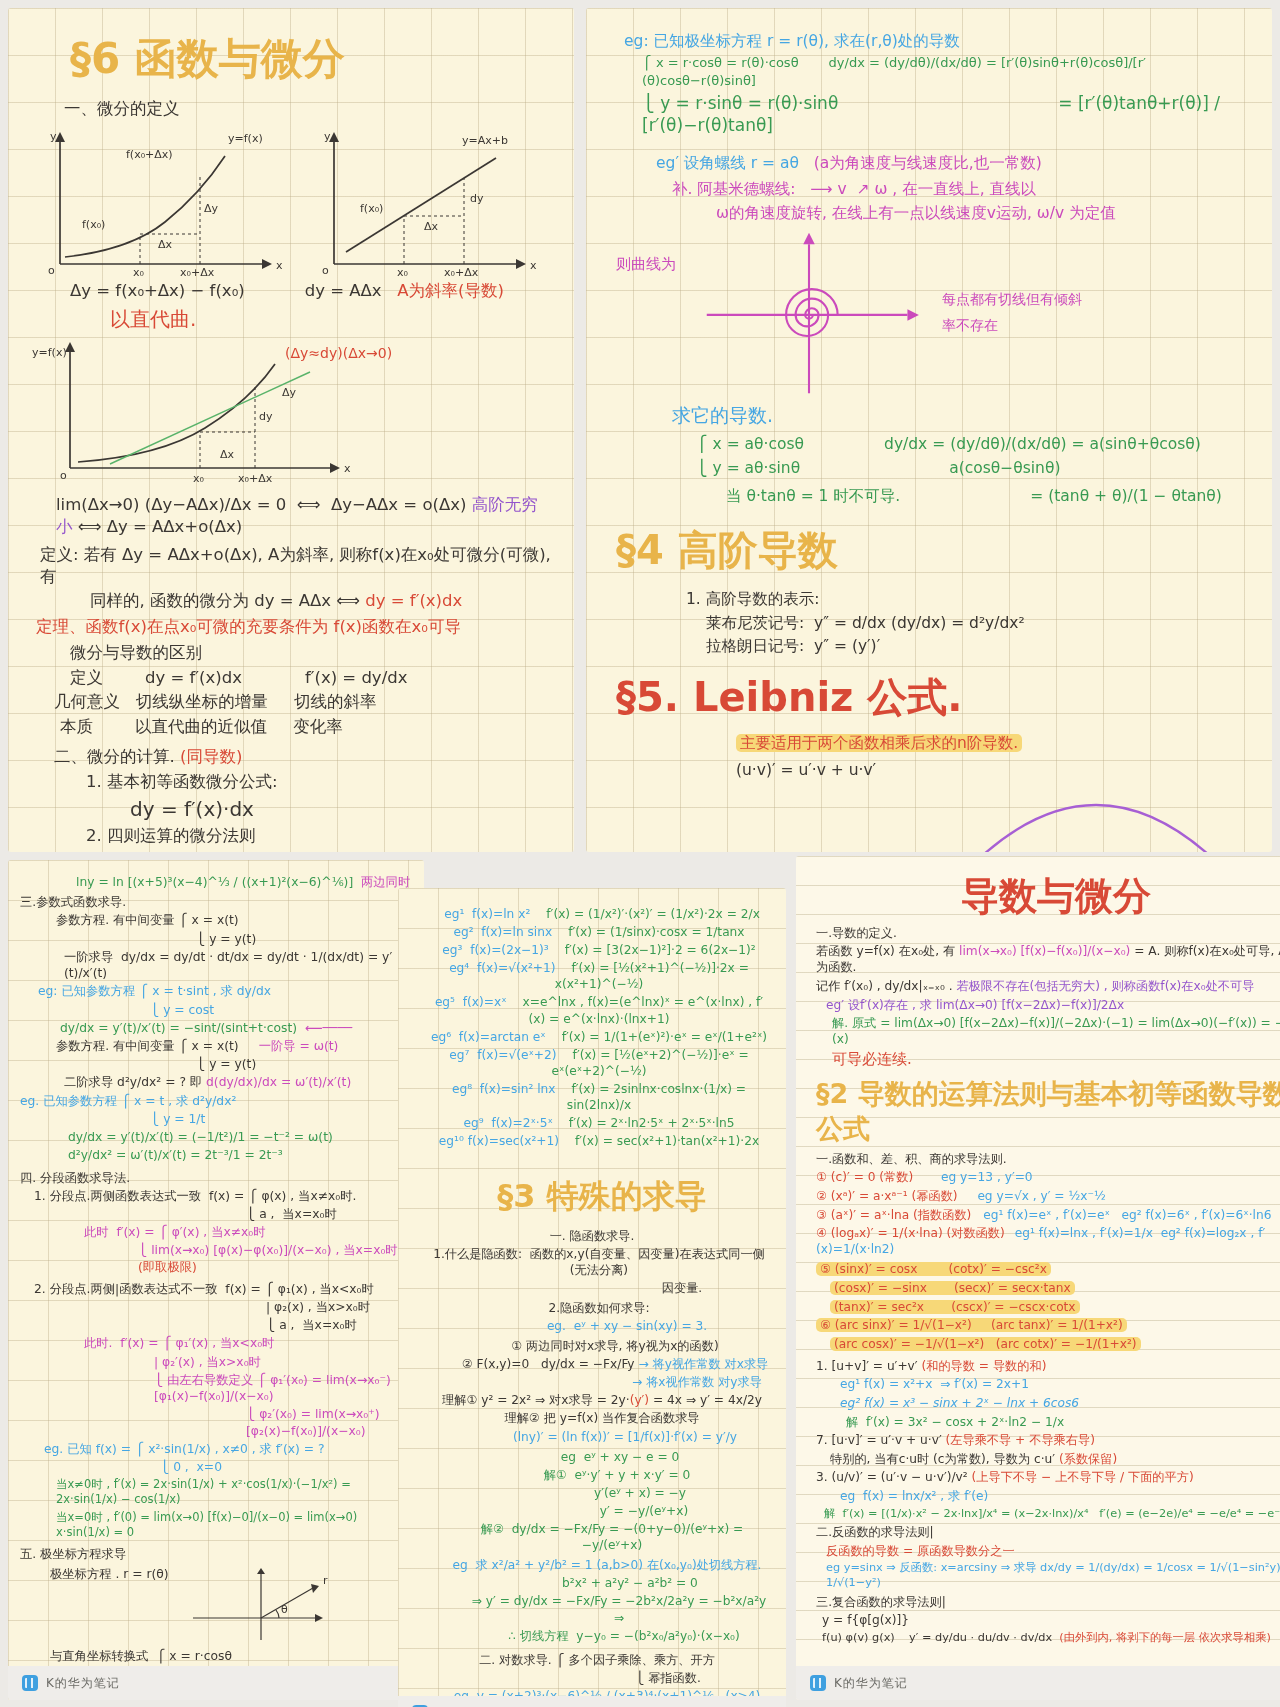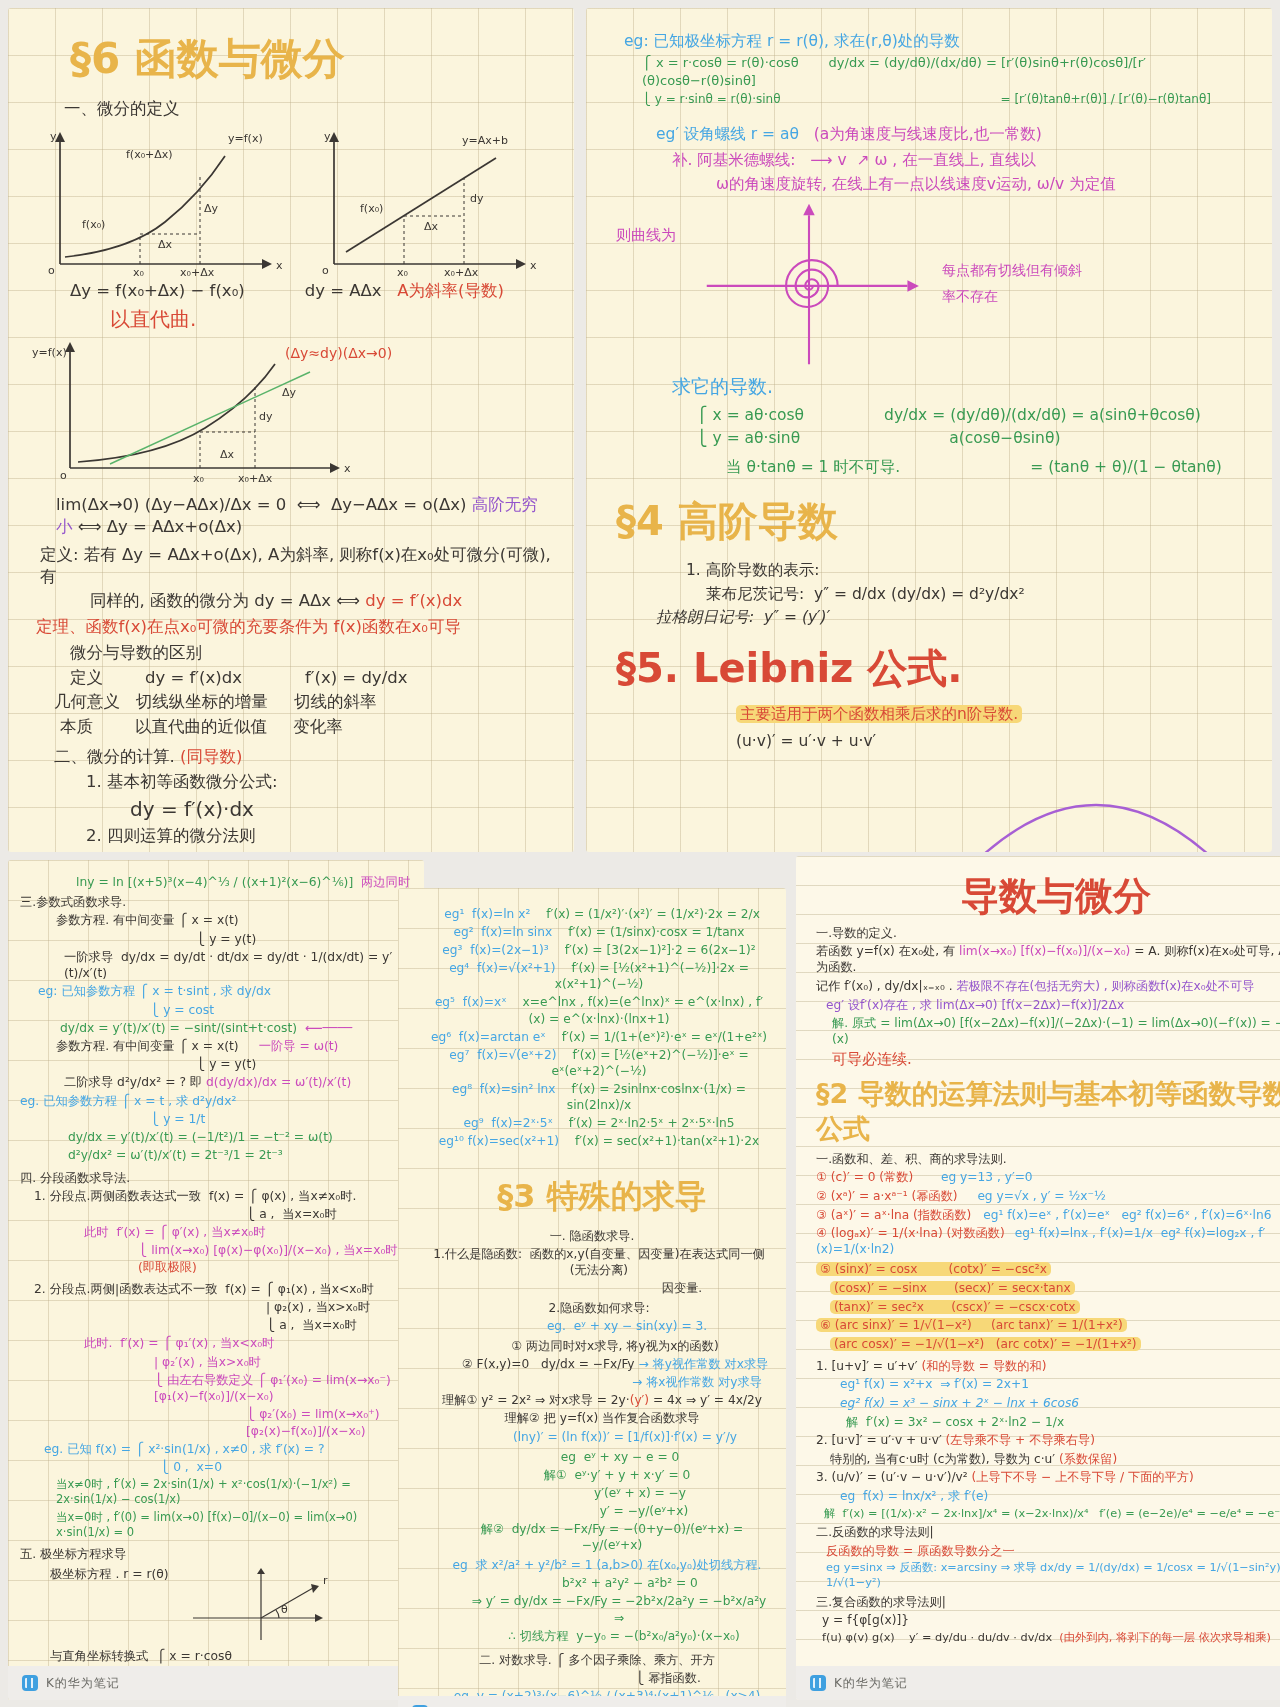--- a/index.html
+++ b/index.html
@@ -135,21 +135,21 @@
         <div class="ln" style="font-size: 20px; margin-left: 100px;"><span class="c-black">dy = f′(x)·dx</span></div>
         <div class="ln" style="margin-left: 56px;"><span class="c-black">2. 四则运算的微分法则</span></div>
         <div class="ln" style="font-size: 20px; margin-left: 100px;"><span class="c-black">d(u±v) = du ± dv</span></div>
       </div>
   </section>
 
   <section class="page grid-paper pg-b" style="left:586px;top:8px;width:686px;height:844px;">
     <div class="content">
         <div class="ln" style="margin-left: 8px;"><span class="c-sky">eg: 已知极坐标方程 r = r(θ), 求在(r,θ)处的导数</span></div>
         <div class="ln" style="font-size: 13px; margin-left: 26px;"><span class="c-green">⎧ x = r·cosθ = r(θ)·cosθ</span><span class="c-green" style="margin-left: 30px;">dy/dx = (dy/dθ)/(dx/dθ) = [r′(θ)sinθ+r(θ)cosθ]/[r′(θ)cosθ−r(θ)sinθ]</span></div>
-        <div class="ln" style="font-size: 12px; margin-left: 26px;"><span class="c-green">⎩ y = r·sinθ = r(θ)·sinθ</span><span class="c-green" style="margin-left: 220px;">= [r′(θ)tanθ+r(θ)] / [r′(θ)−r(θ)tanθ]</span></div>
+        <div class="ln" style="font-size: 17px; margin-left: 26px;"><span class="c-green">⎩ y = r·sinθ = r(θ)·sinθ</span><span class="c-green" style="margin-left: 220px;">= [r′(θ)tanθ+r(θ)] / [r′(θ)−r(θ)tanθ]</span></div>
         <div class="ln" style="margin-left: 40px; margin-top: 16px;"><span class="c-sky">eg′ 设角螺线 r = aθ   </span><span class="c-pink">(a为角速度与线速度比,也一常数)</span></div>
         <div class="ln" style="margin-left: 56px; margin-top: 6px;"><span class="c-pink">补. 阿基米德螺线:   </span><span class="c-pink">⟶ v  ↗ ω</span><span class="c-pink"> , 在一直线上, 直线以</span></div>
         <div class="ln" style="margin-left: 100px;"><span class="c-pink">ω的角速度旋转, 在线上有一点以线速度v运动, ω/v 为定值</span></div>
     <div class="diag-row spiral-row">
       <span class="c-pink lead">则曲线为</span>
       <svg width="250" height="172" viewBox="0 0 250 180">
         <line class="pk" x1="18" y1="92" x2="228" y2="92"></line>
             <polygon points="228,86 240,92 228,98" fill="#cb4abc"></polygon>
         <line class="pk" x1="125" y1="174" x2="125" y2="18"></line>
             <polygon points="119,18 125,6 131,18" fill="#cb4abc"></polygon>
@@ -160,21 +160,21 @@
         <span class="c-pink">率不存在</span>
       </div>
     </div>
   <div class="ln" style="font-size: 19px; margin-left: 56px; margin-top: 4px;"><span class="c-sky">求它的导数.</span></div>
         <div class="ln" style="margin-left: 80px; margin-top: 6px;"><span class="c-green">⎧ x = aθ·cosθ</span><span class="c-green" style="margin-left: 80px;">dy/dx = (dy/dθ)/(dx/dθ) = a(sinθ+θcosθ)</span></div>
         <div class="ln" style="margin-left: 80px;"><span class="c-green">⎩ y = aθ·sinθ</span><span class="c-green" style="margin-left: 80px;">              a(cosθ−θsinθ)</span></div>
         <div class="ln" style="margin-left: 110px; margin-top: 8px;"><span class="c-green">当 θ·tanθ = 1 时不可导.</span><span class="c-green" style="margin-left: 130px;">= (tanθ + θ)/(1 − θtanθ)</span></div>
         <div class="ln" style="font-size: 40px; margin-top: 18px; font-weight: bold;"><span class="c-orange">§4 高阶导数</span></div>
         <div class="ln" style="margin-left: 70px; margin-top: 12px;"><span class="c-black">1. 高阶导数的表示:</span></div>
         <div class="ln" style="margin-left: 90px;"><span class="c-black">莱布尼茨记号:  y″ = d/dx (dy/dx) = d²y/dx²</span></div>
-        <div class="ln" style="margin-left: 40px; font-style: italic;"><span class="c-black">拉格朗日记号:  y″ = (y′)′</span></div>
+        <div class="ln" style="margin-left: 90px;"><span class="c-black">拉格朗日记号:  y″ = (y′)′</span></div>
         <div class="ln" style="font-size: 40px; margin-top: 14px; font-weight: bold;"><span class="c-red">§5. Leibniz 公式.</span></div>
         <div class="ln" style="margin-left: 120px; margin-top: 10px;"><span class="c-red hl">主要适用于两个函数相乘后求的n阶导数.</span></div>
         <div class="ln" style="margin-left: 120px; margin-top: 6px;"><span class="c-black">(u·v)′ = u′·v + u·v′</span></div>
       </div>
     <svg class="arc-deco" width="300" height="100" viewBox="0 0 300 100">
       <path d="M8,98 Q150,-60 292,98" stroke="#a75fd4" stroke-width="2.4" fill="none"></path>
     </svg>
   </section>
 
   <section class="page grid-paper fine pg-c" style="left:8px;top:860px;width:416px;height:840px;">
@@ -294,21 +294,21 @@
         <div class="ln"><span class="c-red">④ (logₐx)′ = 1/(x·lna) (对数函数) </span><span class="c-sky" style="margin-left: 6px;">eg¹ f(x)=lnx , f′(x)=1/x  eg² f(x)=log₂x , f′(x)=1/(x·ln2)</span></div>
         <div class="ln" style="margin-top: 4px;"><span class="c-red hl">⑤ (sinx)′ = cosx        (cotx)′ = −csc²x</span></div>
         <div class="ln" style="margin-left: 14px;"><span class="c-red hl">(cosx)′ = −sinx       (secx)′ = secx·tanx</span></div>
         <div class="ln" style="margin-left: 14px;"><span class="c-red hl">(tanx)′ = sec²x       (cscx)′ = −cscx·cotx</span></div>
         <div class="ln"><span class="c-red hl">⑥ (arc sinx)′ = 1/√(1−x²)     (arc tanx)′ = 1/(1+x²)</span></div>
         <div class="ln" style="margin-left: 14px;"><span class="c-red hl">(arc cosx)′ = −1/√(1−x²)   (arc cotx)′ = −1/(1+x²)</span></div>
         <div class="ln" style="margin-top: 6px;"><span class="c-black">1. [u+v]′ = u′+v′ </span><span class="c-red">(和的导数 = 导数的和)</span></div>
         <div class="ln" style="margin-left: 24px;"><span class="c-sky">eg¹ f(x) = x²+x  ⇒ f′(x) = 2x+1</span></div>
         <div class="ln" style="margin-left: 24px; font-style: italic;"><span class="c-sky">eg² f(x) = x³ − sinx + 2ˣ − lnx + 6cos6</span></div>
         <div class="ln" style="margin-left: 30px;"><span class="c-green">解  f′(x) = 3x² − cosx + 2ˣ·ln2 − 1/x</span></div>
-        <div class="ln" style="margin-top: 2px;"><span class="c-black">2. [u·v]′ = u′·v + u·v′ </span><span class="c-red">(左导乘不导 + 不导乘右导)</span></div>
+        <div class="ln" style="margin-top: 2px;"><span class="c-black">7. [u·v]′ = u′·v + u·v′ </span><span class="c-red">(左导乘不导 + 不导乘右导)</span></div>
         <div class="ln" style="margin-left: 14px;"><span class="c-black">特别的, 当有c·u时 (c为常数), 导数为 c·u′ </span><span class="c-red">(系数保留)</span></div>
         <div class="ln"><span class="c-black">3. (u/v)′ = (u′·v − u·v′)/v² </span><span class="c-red">(上导下不导 − 上不导下导 / 下面的平方)</span></div>
         <div class="ln" style="margin-left: 24px;"><span class="c-sky">eg  f(x) = lnx/x² , 求 f′(e)</span></div>
         <div class="ln" style="font-size: 11.3px; margin-left: 8px;"><span class="c-green">解  f′(x) = [(1/x)·x² − 2x·lnx]/x⁴ = (x−2x·lnx)/x⁴   f′(e) = (e−2e)/e⁴ = −e/e⁴ = −e⁻³</span></div>
         <div class="ln" style="margin-top: 2px;"><span class="c-black">二.反函数的求导法则|</span></div>
         <div class="ln" style="margin-left: 10px;"><span class="c-red">反函数的导数 = 原函数导数分之一</span></div>
         <div class="ln" style="font-size: 11.3px; margin-left: 10px;"><span class="c-sky">eg y=sinx ⇒ 反函数: x=arcsiny ⇒ 求导 dx/dy = 1/(dy/dx) = 1/cosx = 1/√(1−sin²y) = 1/√(1−y²)</span></div>
         <div class="ln"><span class="c-black">三.复合函数的求导法则|</span></div>
         <div class="ln" style="margin-left: 6px;"><span class="c-black">y = f{φ[g(x)]}</span></div>
         <div class="ln" style="font-size: 11.3px; margin-left: 6px;"><span class="c-black">f(u) φ(v) g(x)    y′ = dy/du · du/dv · dv/dx  </span><span class="c-red">(由外到内, 将剥下的每一层 依次求导相乘)</span></div>

